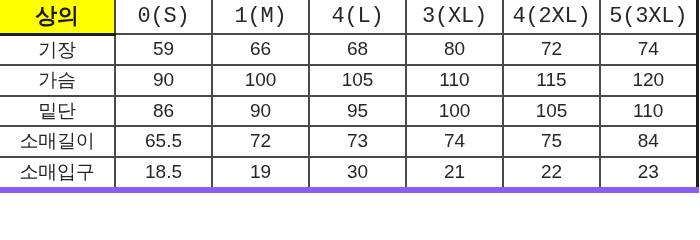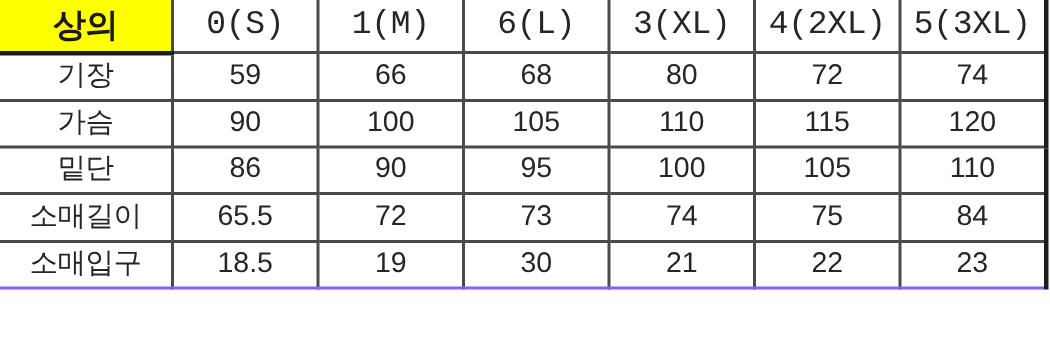--- a/index.html
+++ b/index.html
@@ -67,21 +67,21 @@
   table.size-chart tr.header-row > td.label-cell {
     background: #ffff00;
     font-weight: 700;
     color: #1a1a1a;
     border-top: none;
     border-bottom: 3px solid #1c1c1c;
   }
 
   
   table.size-chart tr.last-row > td {
-    border-bottom: 2px solid #8b5cf6;
+    border-bottom: 6px solid #8b5cf6;
     text-align: center;
   }
 
   td.label-cell {
     font-weight: 400;
     color: #1f1f1f;
     letter-spacing: -0.3px;
   }
 
   td.size-head {
@@ -108,21 +108,21 @@
       <col class="size-col">
       <col class="size-col">
       <col class="size-col">
     </colgroup>
     <tbody>
 
       <tr class="header-row">
         <td class="label-cell">상의</td>
         <td class="size-head">0(S)</td>
         <td class="size-head">1(M)</td>
-        <td class="size-head">6(L)</td>
+        <td class="size-head">4(L)</td>
         <td class="size-head">3(XL)</td>
         <td class="size-head">4(2XL)</td>
         <td class="size-head">5(3XL)</td>
       </tr>
 
       <tr>
         <td class="label-cell">기장</td>
         <td class="value-cell">59</td>
         <td class="value-cell">66</td>
         <td class="value-cell">68</td>

